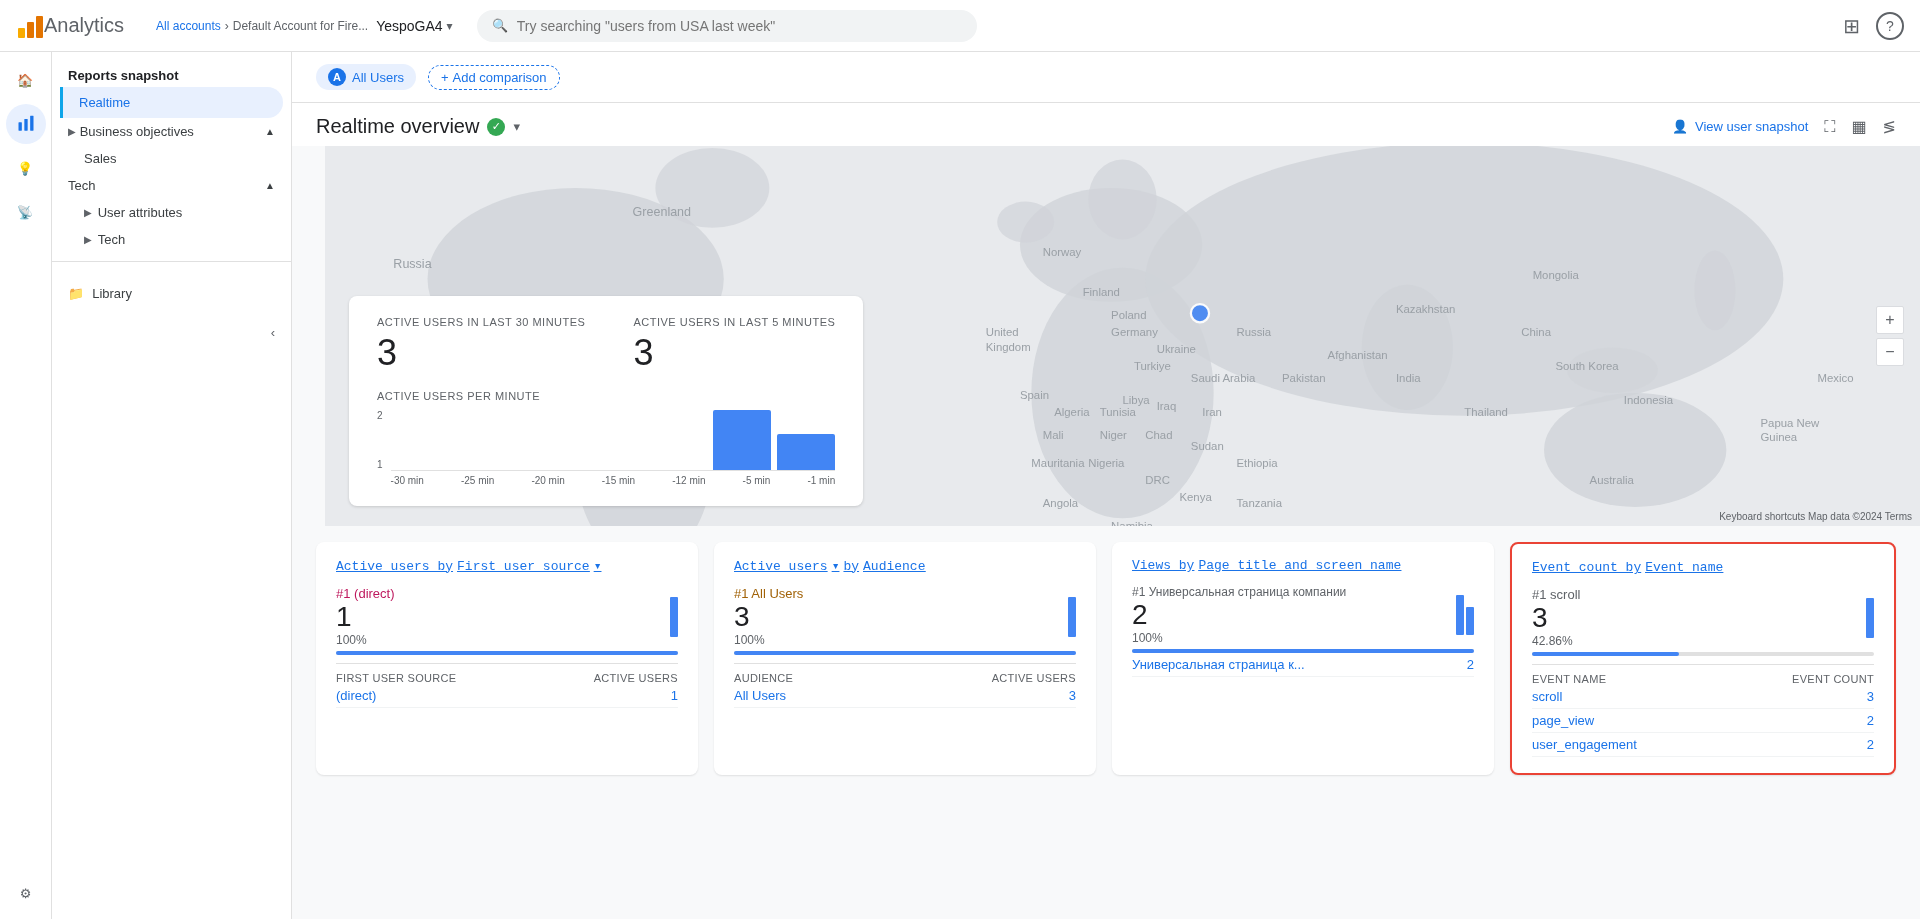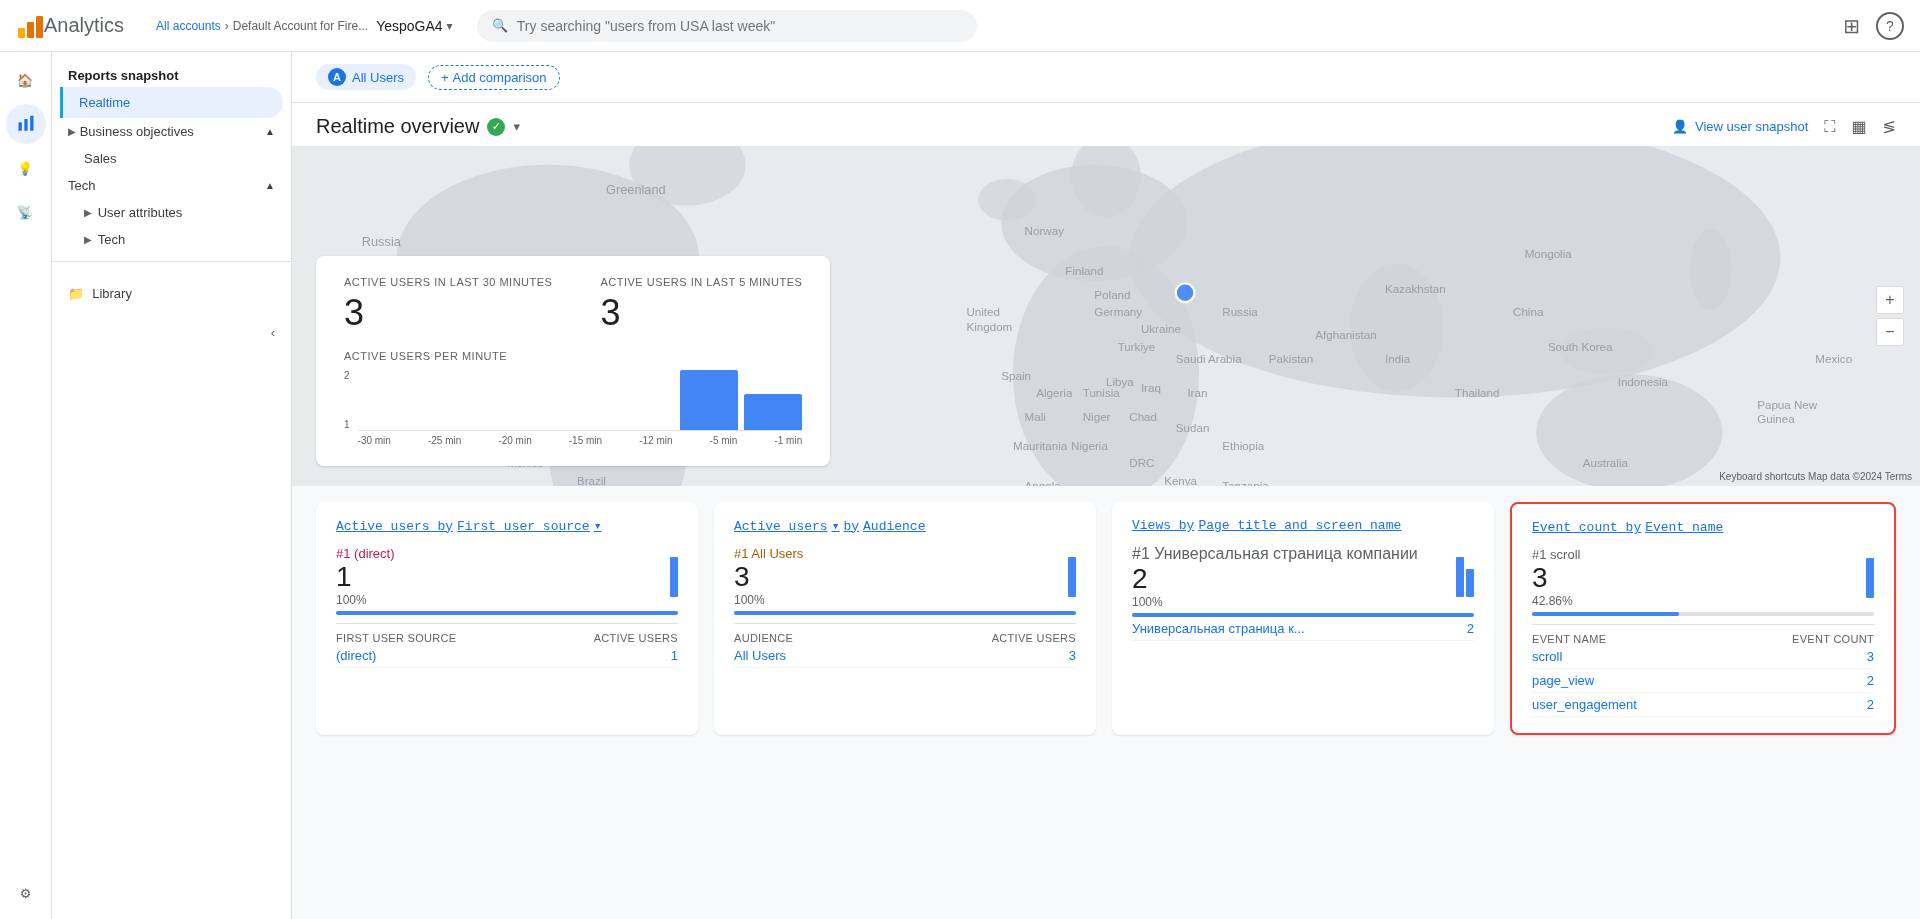--- a/index.html
+++ b/index.html
@@ -106,21 +106,21 @@
       padding: 12px 24px 8px 24px; background: #fff;
     }
     .overview-title { display: flex; align-items: center; gap: 8px; font-size: 20px; font-weight: 400; }
     .status-dot { width: 18px; height: 18px; background: #34a853; border-radius: 50%; display: flex; align-items: center; justify-content: center; }
     .status-dot::after { content: '✓'; color: #fff; font-size: 11px; }
     .overview-actions { display: flex; align-items: center; gap: 16px; }
     .view-snapshot-btn { display: flex; align-items: center; gap: 6px; color: #1a73e8; font-size: 13px; cursor: pointer; }
 
     
     .map-container {
-      background: #e8eaed; position: relative; height: 340px; overflow: hidden;
+      background: #e8eaed; position: relative; height: 380px; overflow: hidden; margin-left: 33px;
     }
     .map-svg { width: 100%; height: 100%; }
 
     
     .stats-area {
       position: absolute; bottom: 20px; left: 24px;
       background: #fff; border-radius: 8px; padding: 20px 28px;
       box-shadow: 0 1px 3px rgba(0,0,0,0.15); min-width: 480px;
     }
     .stats-row { display: flex; gap: 48px; margin-bottom: 16px; }
@@ -485,21 +485,21 @@
         </div>
       </div>
 
       <div class="data-card">
         <div class="card-title">
           <span>Views by</span>
           <span style="text-decoration:underline;"> Page title and screen name</span>
         </div>
         <div class="card-value-row">
           <div>
-            <div style="font-size:16px;color:#5f6368;">#1 Универсальная страница компании</div>
+            <div style="font-size:12px;color:#5f6368;">#1 Универсальная страница компании</div>
             <div class="card-main-value">2</div>
             <div class="card-percent">100%</div>
           </div>
           <div style="display:flex;align-items:flex-end;height:40px;gap:2px;">
             <div style="width:8px;height:40px;background:#4285f4;border-radius:1px;"></div>
             <div style="width:8px;height:28px;background:#4285f4;border-radius:1px;"></div>
           </div>
         </div>
         <div class="thin-bar">
           <div class="thin-bar-fill" style="width:100%;"></div>

